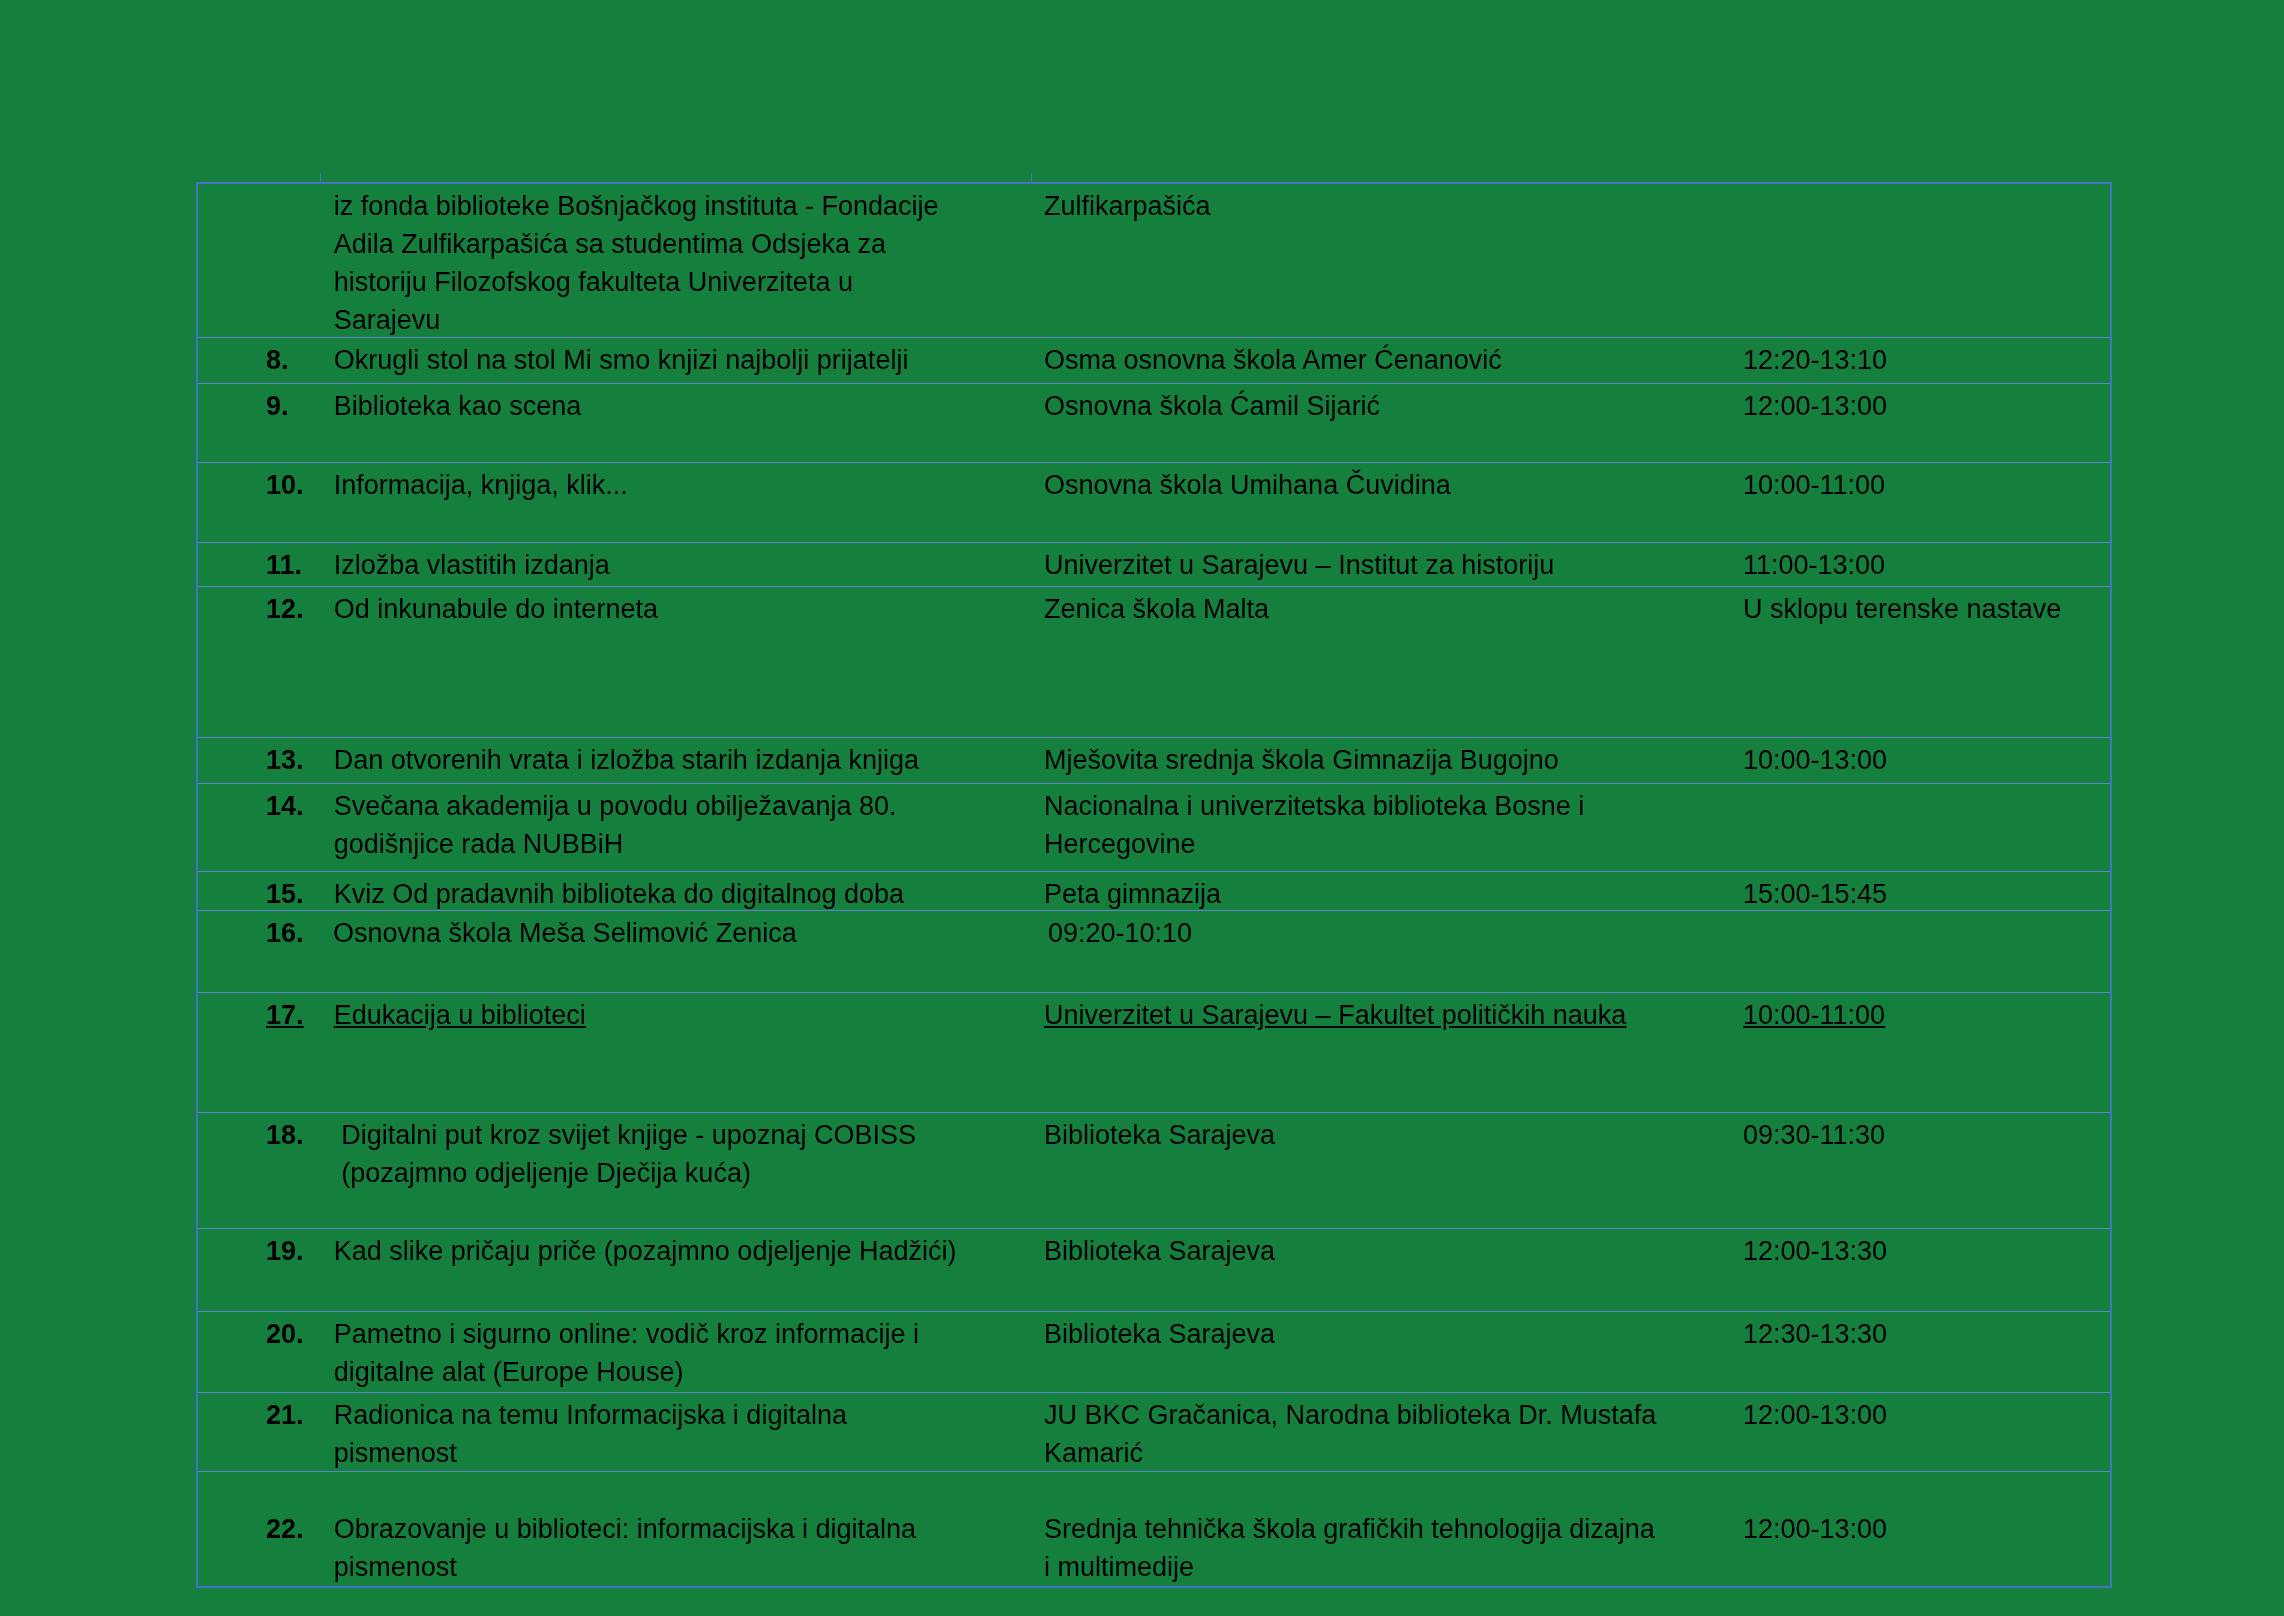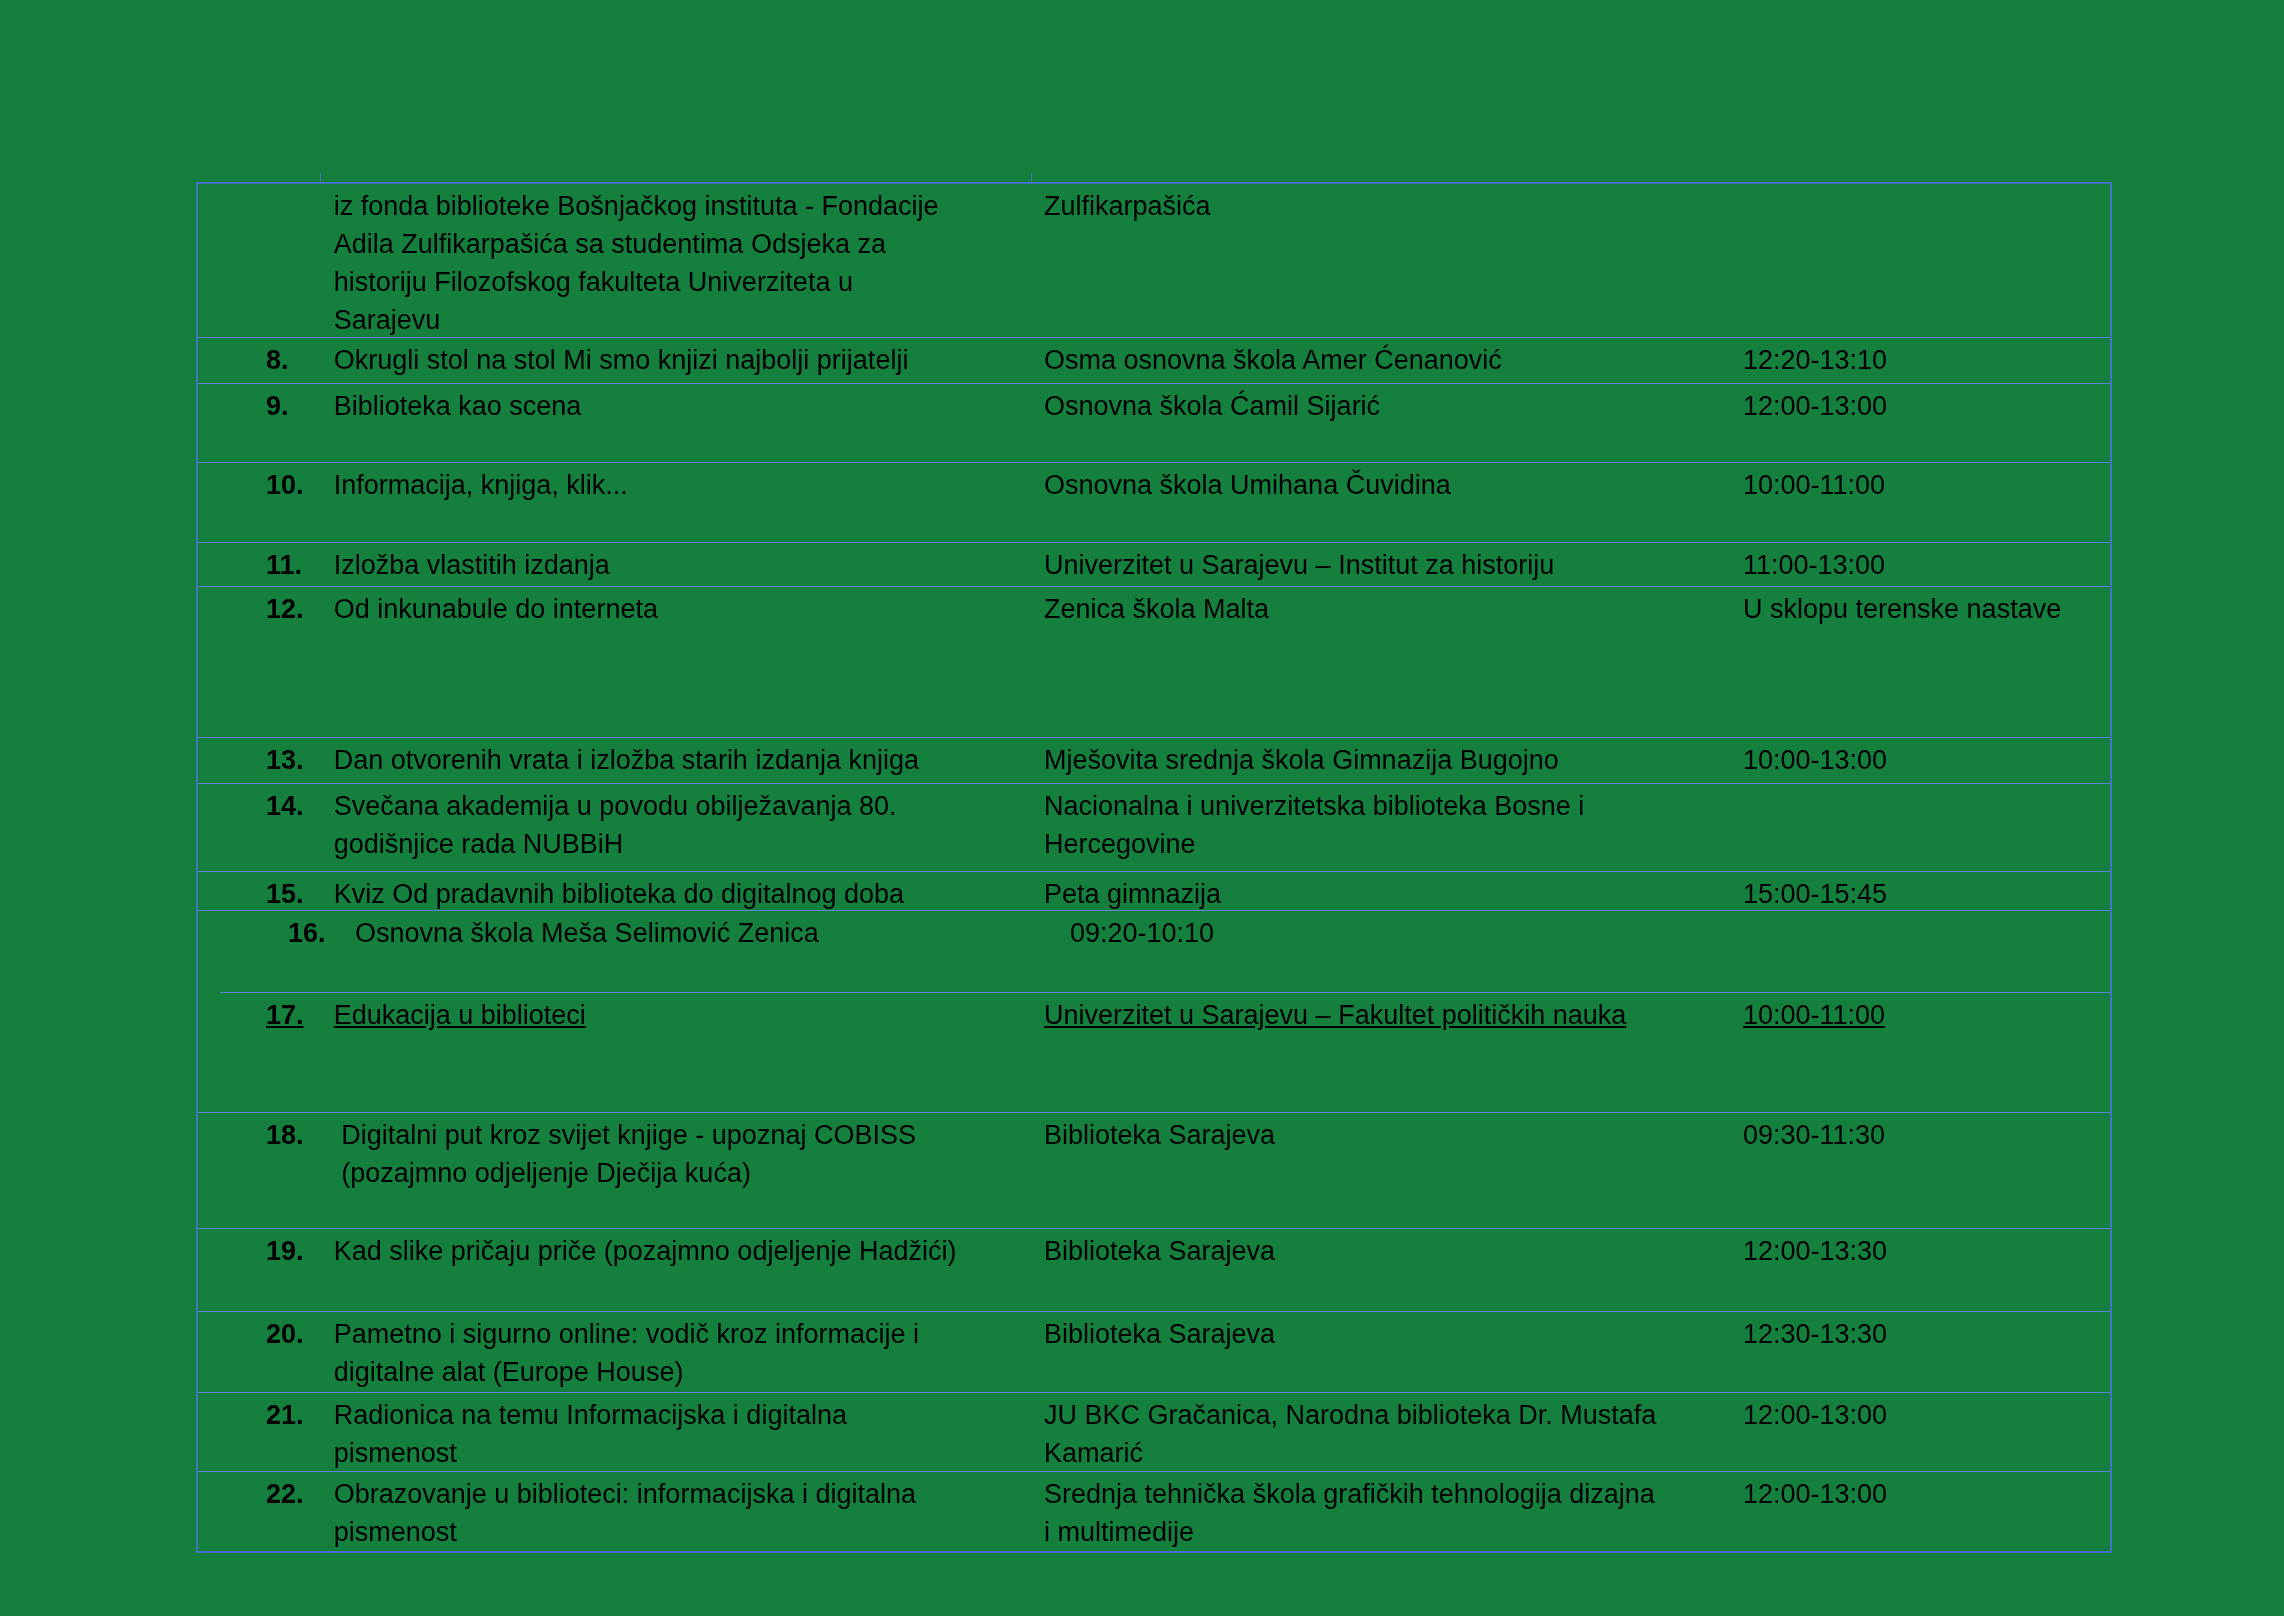--- a/index.html
+++ b/index.html
@@ -35,27 +35,27 @@
   
   .row:nth-child(1)  { height: 154px; }
   .row:nth-child(2)  { height: 46px;  }
   .row:nth-child(3)  { height: 79px; }
   .row:nth-child(4)  { height: 80px; }
   .row:nth-child(5)  { height: 44px;  }
   .row:nth-child(6)  { height: 151px; }
   .row:nth-child(7)  { height: 46px;  }
   .row:nth-child(8)  { height: 88px; }
   .row:nth-child(9)  { height: 39px;  }
-  .row:nth-child(10) { height: 82px; margin-left: 22px; }
+  .row:nth-child(10) { height: 82px; }
   .row:nth-child(11) { height: 120px; text-decoration: underline; }
   .row:nth-child(12) { height: 116px; }
   .row:nth-child(13) { height: 83px; }
   .row:nth-child(14) { height: 81px; }
   .row:nth-child(15) { height: 79px; }
-  .row:nth-child(16) { height: 79px; }
+  .row:nth-child(16) { height: 79px; margin-top: 35px; }
   .cell {
     box-sizing: border-box;
     padding-top: 3.3px;
     font-size: 27px;
     line-height: 38px;
     white-space: pre;
     overflow: hidden;
   }
   .cell.num {
     padding-left: 68px;

